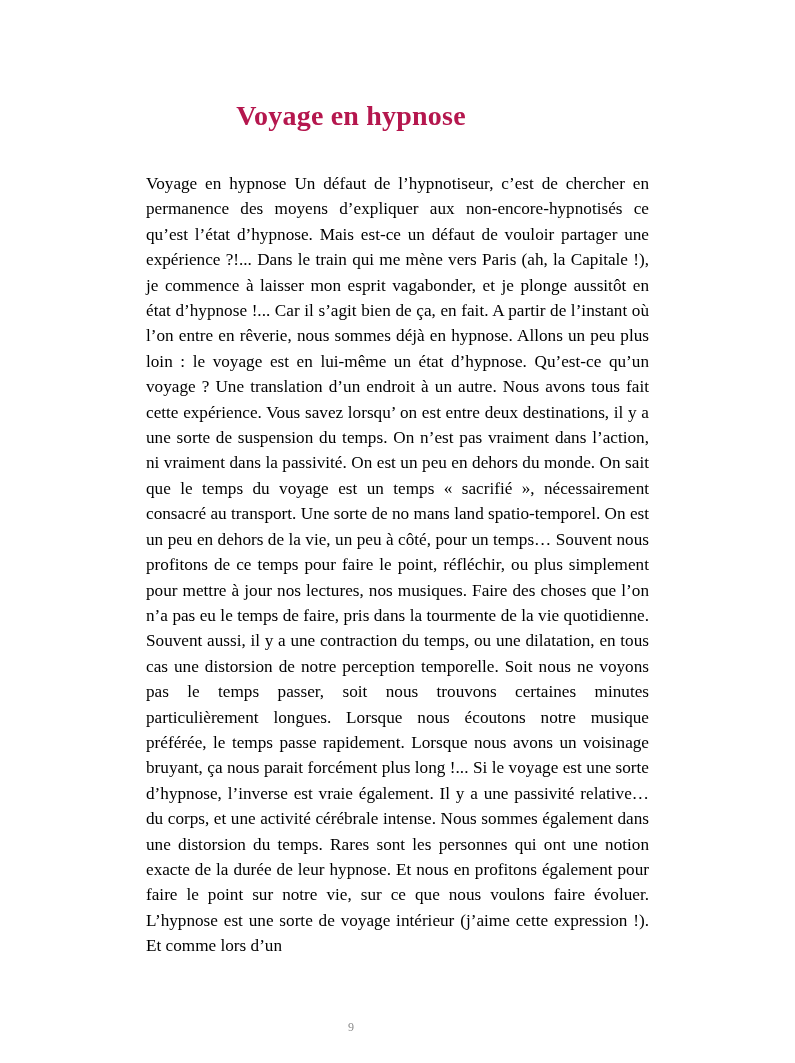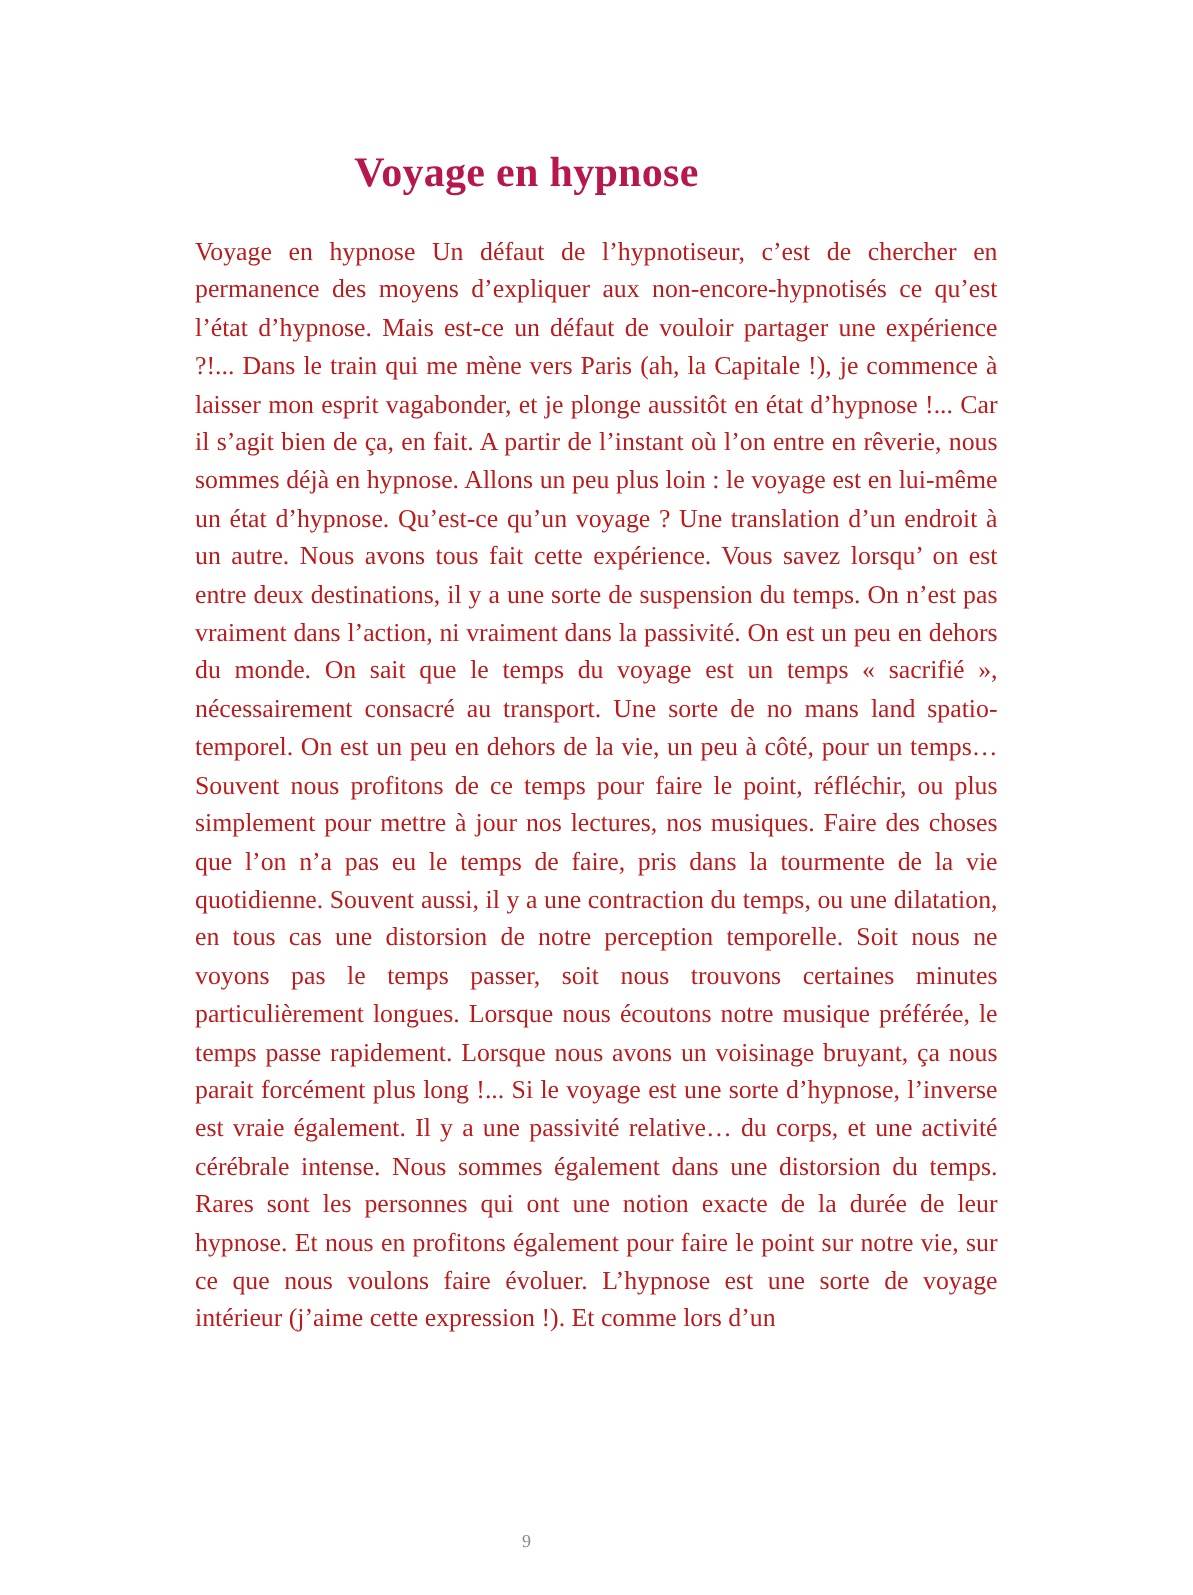--- a/index.html
+++ b/index.html
@@ -39,22 +39,22 @@
     position: absolute;
     top: 155px;
     left: 130px;
     width: 535px;
   }
   .body-text {
     font-size: 17.2px;
     line-height: 25.4px;
     text-align: justify;
     text-justify: inter-word;
-    margin: 0;
-    color: #b91c1c;
+    margin: 16px;
+    color: #000000;
     hyphens: none;
   }
   .page-number {
     position: absolute;
     bottom: 28px;
     left: 0;
     right: 0;
     text-align: center;
     font-size: 12px;
     color: #8a8a8a;

